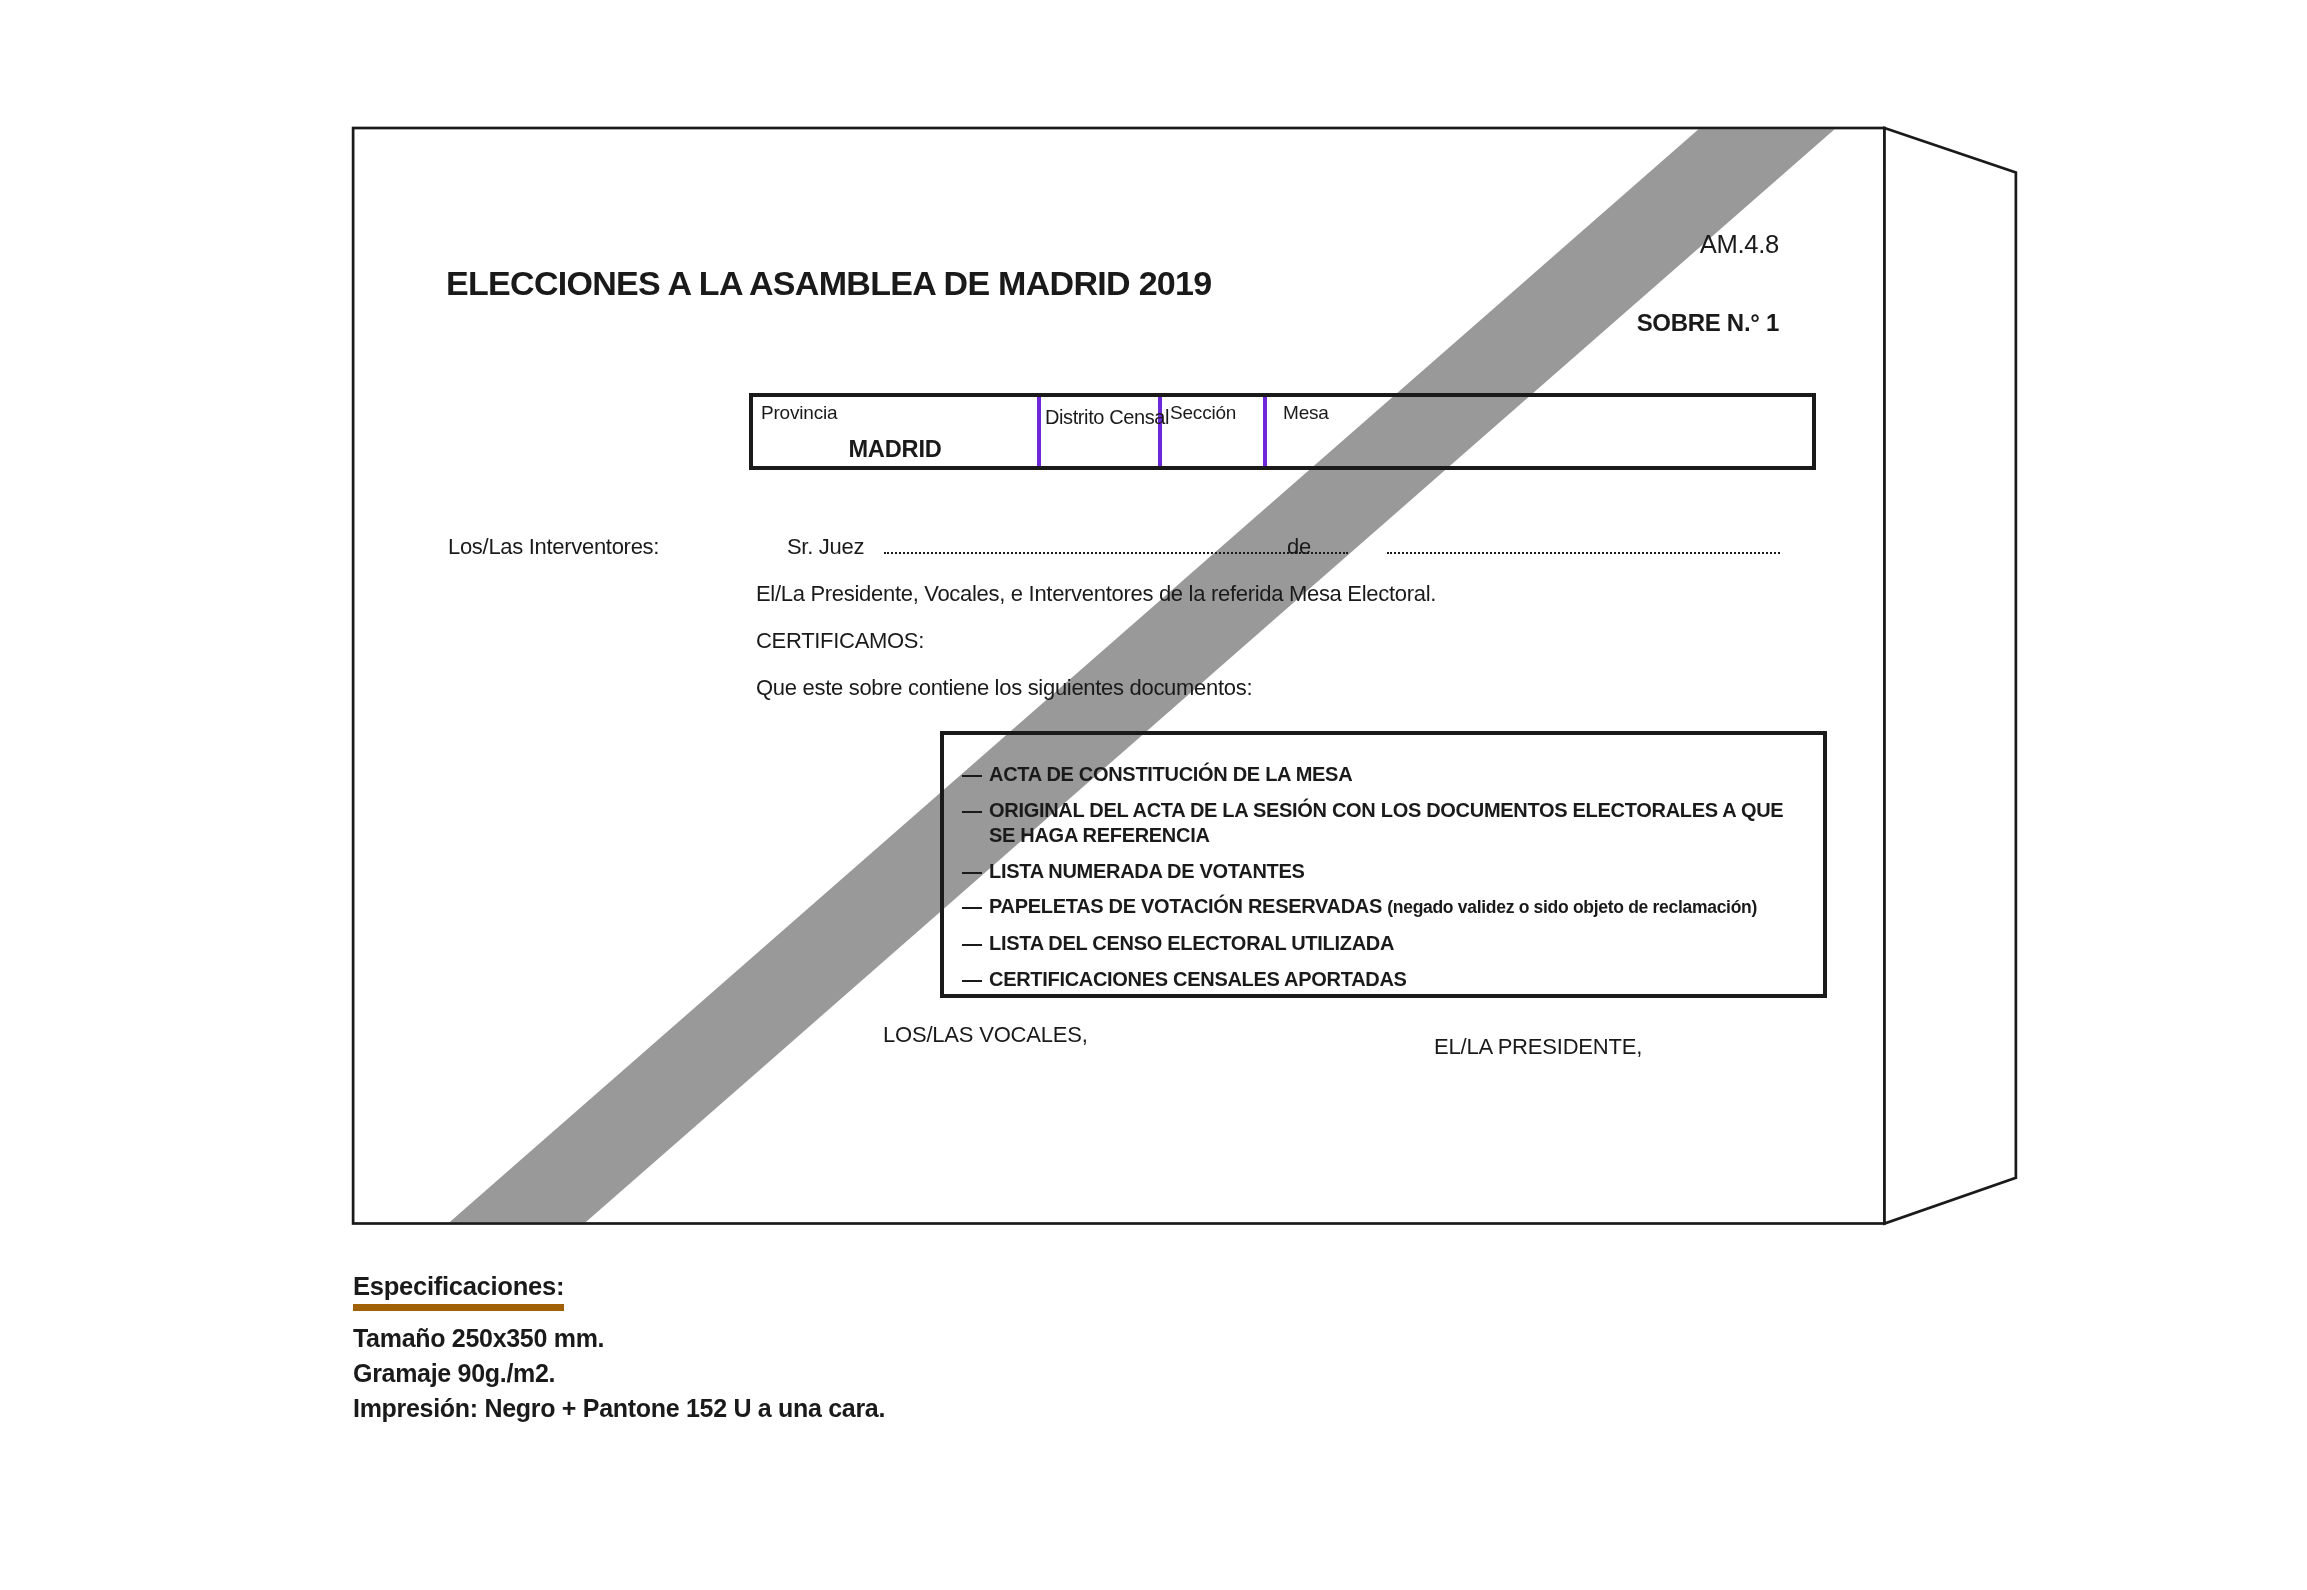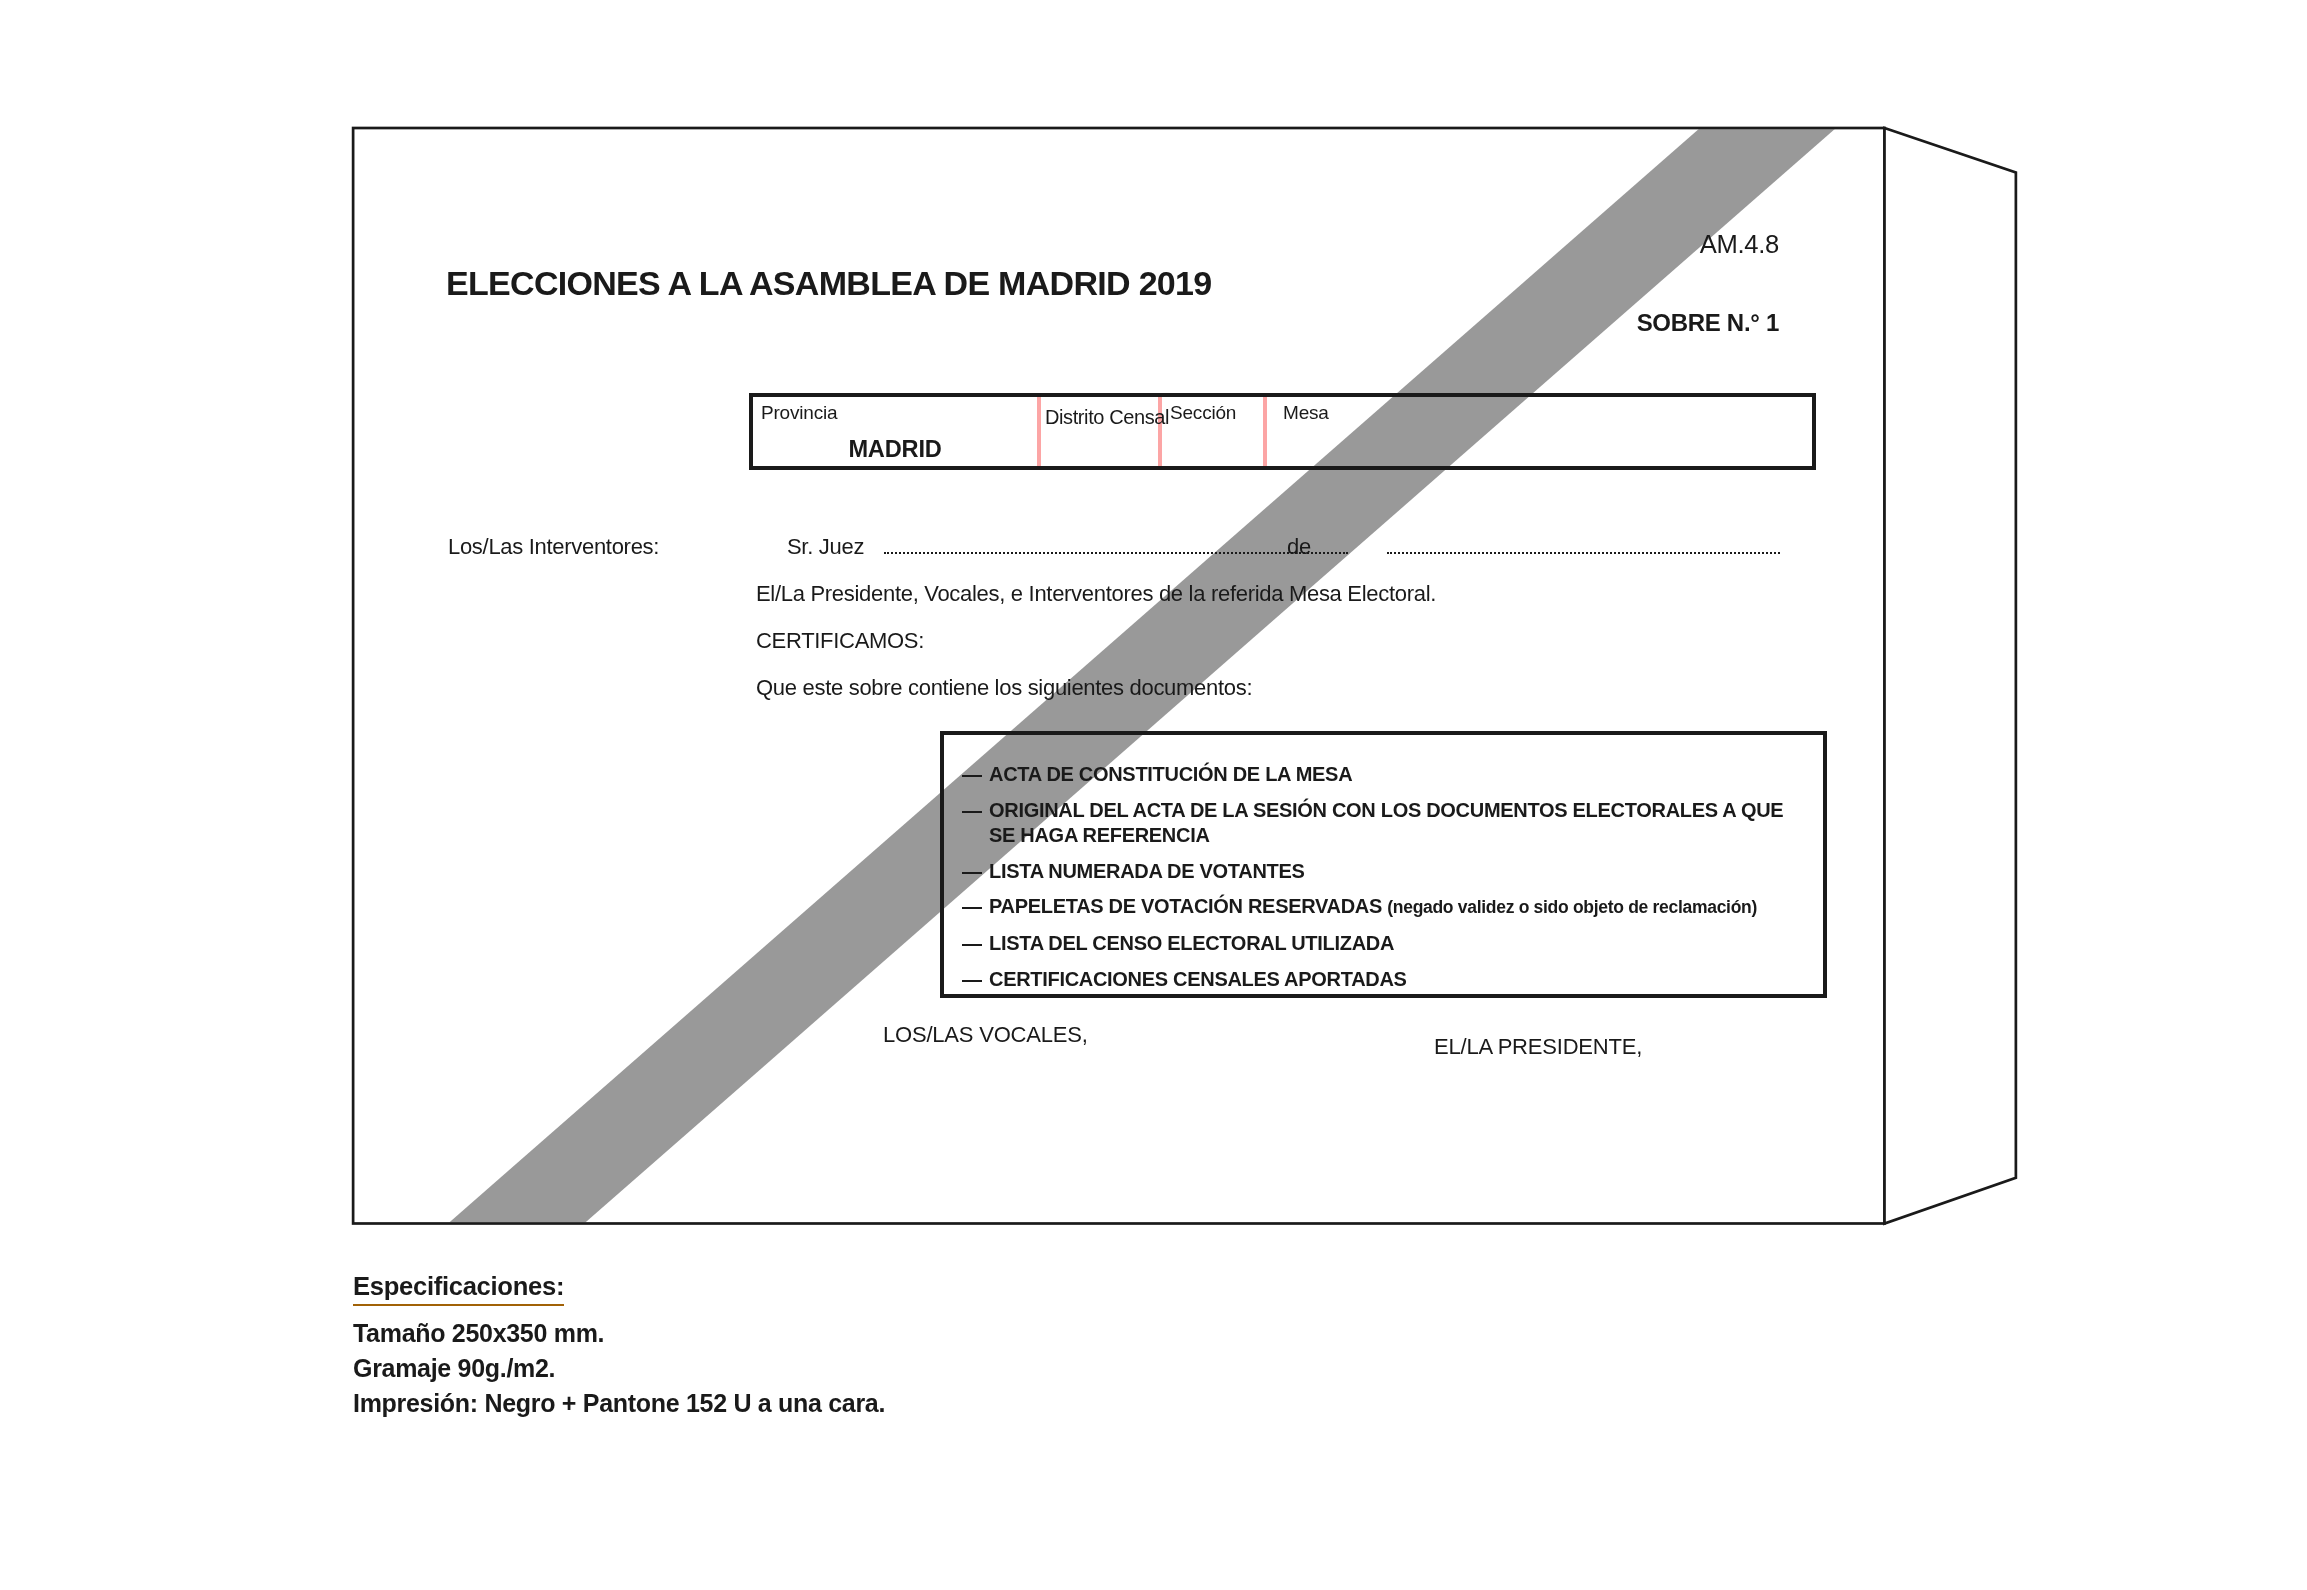--- a/index.html
+++ b/index.html
@@ -34,21 +34,21 @@
   
   .htable{
     left:749px;top:393px;width:1067px;height:77px;
     display:flex;
     border:4.7px solid #1a1a1a;
     box-sizing:border-box;
     background:transparent;
   }
   .hcell{
     position:relative;
-    border-right:4px solid #fca5a5;
+    border-right:4px solid #6d28d9;
     box-sizing:border-box;
     padding:5.4px 8px;
     font-size:19px;letter-spacing:-0.2px;
     white-space:nowrap;
   }
   .hcell:last-child{border-right:none;}
   .hcell .cell-value{
     position:absolute;left:0;right:0;top:39px;
     text-align:center;
     font-size:23.6px;font-weight:bold;
@@ -97,21 +97,21 @@
   
   .sig{font-size:22px;letter-spacing:-0.2px;white-space:nowrap;}
   .sig-left{left:883px;top:1022px;}
   .sig-right{left:1434px;top:1034px;}
 
   
   .specs{left:353px;top:1272px;}
   .spec-heading{
     display:inline-block;
     font-size:25.6px;font-weight:bold;letter-spacing:-0.3px;
-    border-bottom:2px solid #a16207;
+    border-bottom:7px solid #a16207;
     padding-bottom:3.4px;margin-bottom:9.4px;
     white-space:nowrap;
   }
   .spec-line{
     font-size:25px;font-weight:bold;letter-spacing:-0.3px;
     line-height:35px;white-space:nowrap;
   }
 </style>
 </head>
 <body>

